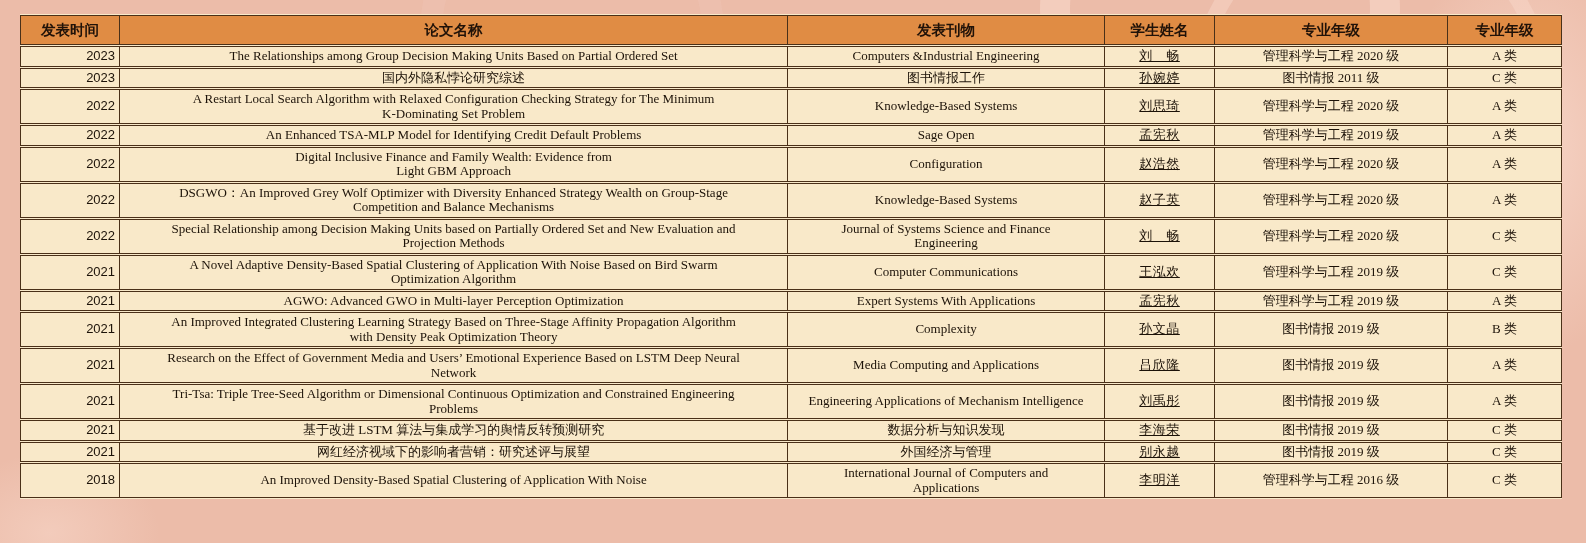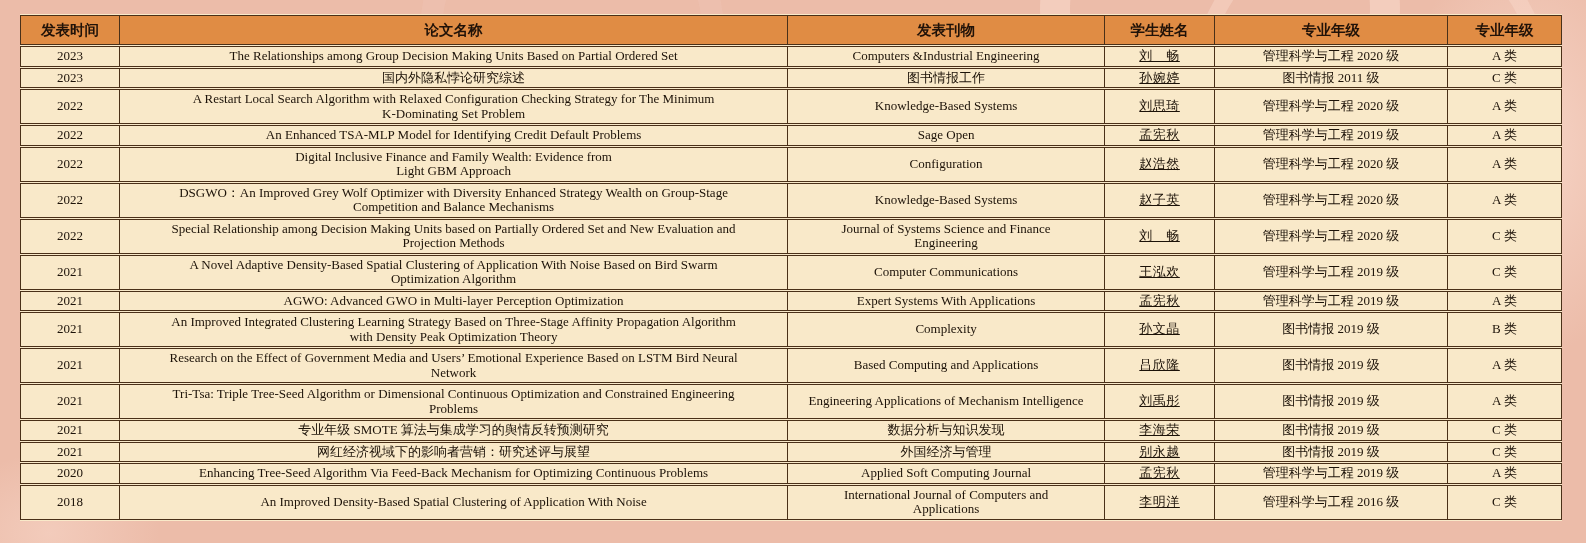--- a/index.html
+++ b/index.html
@@ -51,21 +51,21 @@
   td{
     background:#f9e9c9;
     color:#1c1208;
     text-align:center;
     vertical-align:middle;
     font-size:13px;
     line-height:14.5px;
     padding:2px 4px;
     white-space:pre-line;
   }
-  td.c0{font-family:Liberation Serif, serif;}
+  td.c0{font-family:Liberation Sans, sans-serif;text-align:right;}
   td.c3{letter-spacing:.5px;text-decoration:underline;}
 </style>
 </head>
 <body>
 
 <div class="page">
   <div class="deco deco-1"></div>
   <div class="deco deco-2"></div>
   <div class="deco deco-3"></div>
   <div class="deco deco-4"></div>
@@ -174,59 +174,51 @@
             <td class="c0">2021</td>
             <td class="c1">An Improved Integrated Clustering Learning Strategy Based on Three-Stage Affinity Propagation Algorithm
 with Density Peak Optimization Theory</td>
             <td class="c2">Complexity</td>
             <td class="c3">孙文晶</td>
             <td class="c4">图书情报 2019 级</td>
             <td class="c5">B 类</td>
           </tr>
           <tr>
             <td class="c0">2021</td>
-            <td class="c1">Research on the Effect of Government Media and Users’ Emotional Experience Based on LSTM Bird Neural
+            <td class="c1">Research on the Effect of Government Media and Users’ Emotional Experience Based on LSTM Deep Neural
 Network</td>
-            <td class="c2">Based Computing and Applications</td>
+            <td class="c2">Media Computing and Applications</td>
             <td class="c3">吕欣隆</td>
             <td class="c4">图书情报 2019 级</td>
             <td class="c5">A 类</td>
           </tr>
           <tr>
             <td class="c0">2021</td>
             <td class="c1">Tri-Tsa: Triple Tree-Seed Algorithm or Dimensional Continuous Optimization and Constrained Engineering
 Problems</td>
             <td class="c2">Engineering Applications of Mechanism Intelligence</td>
             <td class="c3">刘禹彤</td>
             <td class="c4">图书情报 2019 级</td>
             <td class="c5">A 类</td>
           </tr>
           <tr>
             <td class="c0">2021</td>
-            <td class="c1">专业年级 SMOTE 算法与集成学习的舆情反转预测研究</td>
+            <td class="c1">基于改进 LSTM 算法与集成学习的舆情反转预测研究</td>
             <td class="c2">数据分析与知识发现</td>
             <td class="c3">李海荣</td>
             <td class="c4">图书情报 2019 级</td>
             <td class="c5">C 类</td>
           </tr>
           <tr>
             <td class="c0">2021</td>
             <td class="c1">网红经济视域下的影响者营销：研究述评与展望</td>
             <td class="c2">外国经济与管理</td>
             <td class="c3">别永越</td>
             <td class="c4">图书情报 2019 级</td>
             <td class="c5">C 类</td>
-          </tr>
-          <tr>
-            <td class="c0">2020</td>
-            <td class="c1">Enhancing Tree-Seed Algorithm Via Feed-Back Mechanism for Optimizing Continuous Problems</td>
-            <td class="c2">Applied Soft Computing Journal</td>
-            <td class="c3">孟宪秋</td>
-            <td class="c4">管理科学与工程 2019 级</td>
-            <td class="c5">A 类</td>
           </tr>
           <tr>
             <td class="c0">2018</td>
             <td class="c1">An Improved Density-Based Spatial Clustering of Application With Noise</td>
             <td class="c2">International Journal of Computers and
 Applications</td>
             <td class="c3">李明洋</td>
             <td class="c4">管理科学与工程 2016 级</td>
             <td class="c5">C 类</td>
           </tr>

